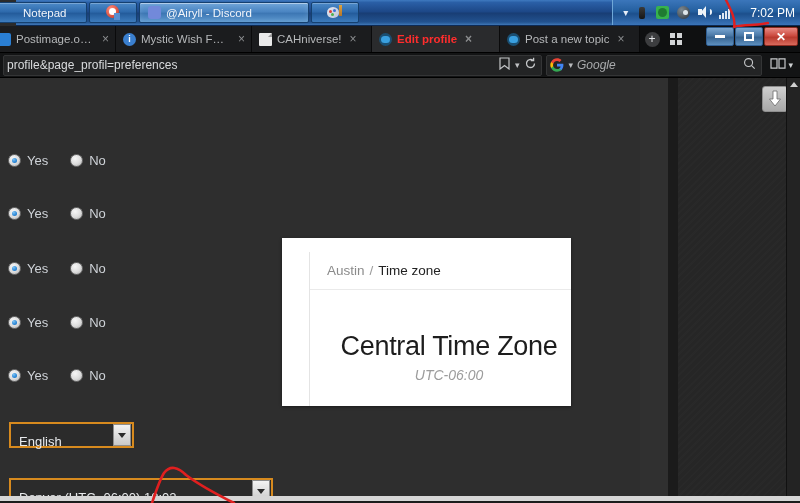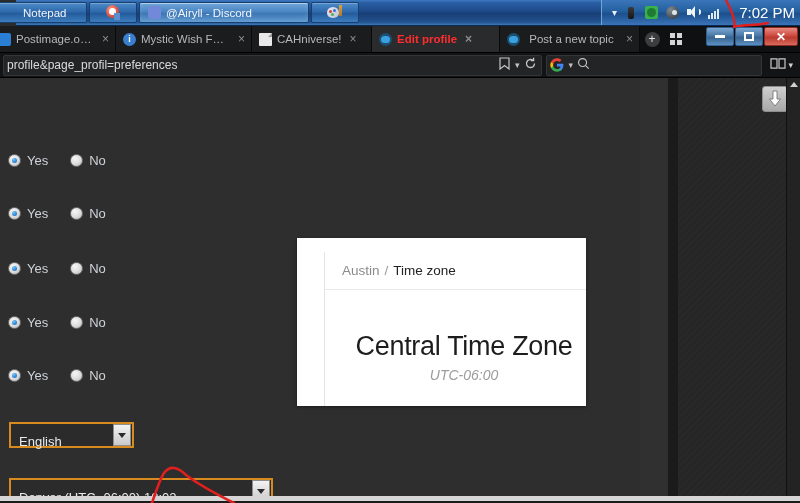--- a/index.html
+++ b/index.html
@@ -40,21 +40,21 @@
   .tb-spacer { flex: 1 1 auto; }
 
   
   .tray {
     display: flex; align-items: center; gap: 7px;
     padding: 0 6px 0 10px;
     background: linear-gradient(to bottom,#3b76bb 0%,#245f9f 45%,#1c4f8c 55%,#3a74b8 100%);
     border-left: 1px solid #6fa8d8;
   }
   .tray-icon { width: 14px; height: 14px; position: relative; }
-  .tray-clock { color: #ffffff; font-size: 15px; padding: 0 6px 0 10px; }
+  .tray-clock { color: #ffffff; font-size: 12px; padding: 0 6px 0 10px; }
   .tray-end {
     width: 9px; align-self: stretch; margin: 1px 0 2px 0;
     background: linear-gradient(to bottom,#8fc0e6,#5e93c8);
     border-left: 1px solid #4a7fb4;
   }
 
   
   .browser { position: absolute; left: 0; top: 26px; width: 800px; height: 477px; background: #1c1c1c; }
 
   .tabstrip {
@@ -183,21 +183,21 @@
   .select .arrowbox {
     flex: 0 0 18px; height: 22px; margin: 0 1px 0 4px;
     background: linear-gradient(to bottom,#f3f3f3,#c9c9c9);
     border: 1px solid #8e8e8e;
     display: flex; align-items: center; justify-content: center;
   }
   .arrow-dn { width: 0; height: 0; border-left: 4px solid transparent; border-right: 4px solid transparent; border-top: 5px solid #2a2a2a; }
 
   
   .card {
-    position: absolute; left: 297px; top: 160px; width: 289px; height: 168px;
+    position: absolute; left: 282px; top: 160px; width: 289px; height: 168px;
     background: #ffffff; overflow: hidden;
     box-shadow: 0 1px 3px rgba(0,0,0,.45);
   }
   .card-inner { position: absolute; left: 27px; top: 14px; right: 0; bottom: 0; border-left: 1px solid #e4e4e4; }
   .crumb {
     height: 38px; display: flex; align-items: center; gap: 5px;
     padding-left: 17px; border-bottom: 1px solid #eaeaea;
     font-size: 13.5px;
   }
   .crumb .c1 { color: #8b8b8b; }
@@ -307,21 +307,21 @@
       </div>
 
       <div class="tab selected" style="width:128px;">
         <span class="favicon" style="border-radius:50%;background:#1b4f72;position:relative;">
           <span style="position:absolute;left:2px;top:3px;width:9px;height:7px;border-radius:4px;background:#3aa0e0;display:block;"></span>
         </span>
         <span class="ttl">Edit profile</span>
         <span class="tclose">×</span>
       </div>
 
-      <div class="tab" style="width:140px;justify-content:space-between;">
+      <div class="tab" style="width:140px;">
         <span class="favicon" style="border-radius:50%;background:#1b4f72;position:relative;">
           <span style="position:absolute;left:2px;top:3px;width:9px;height:7px;border-radius:4px;background:#3aa0e0;display:block;"></span>
         </span>
         <span class="ttl">Post a new topic</span>
         <span class="tclose">×</span>
       </div>
 
       <div class="tab-newbtn">
         <span style="display:block;width:15px;height:15px;line-height:14px;text-align:center;border-radius:50%;background:#3c3d3f;color:#e4e6e8;font-size:12px;">+</span>
       </div>
@@ -370,20 +370,21 @@
       <div class="searchbox">
         <span class="gbrand">
           <svg width="14" height="14" viewBox="0 0 24 24">
             <path fill="#4285F4" d="M23 12.2c0-.8-.1-1.6-.2-2.3H12v4.5h6.2a5.3 5.3 0 0 1-2.3 3.5v2.9h3.7c2.2-2 3.4-5 3.4-8.6z"></path>
             <path fill="#34A853" d="M12 23.5c3.1 0 5.7-1 7.6-2.8l-3.7-2.9c-1 .7-2.3 1.1-3.9 1.1-3 0-5.5-2-6.4-4.7H1.8v3C3.7 21 7.6 23.5 12 23.5z"></path>
             <path fill="#FBBC05" d="M5.6 14.2a6.9 6.9 0 0 1 0-4.4v-3H1.8a11.5 11.5 0 0 0 0 10.4l3.8-3z"></path>
             <path fill="#EA4335" d="M12 5.1c1.7 0 3.2.6 4.4 1.7l3.3-3.3C17.7 1.6 15.1.5 12 .5 7.6.5 3.7 3 1.8 6.8l3.8 3c.9-2.7 3.4-4.7 6.4-4.7z"></path>
           </svg>
         </span>
         <span style="color:#b9bbbd;font-size:9px;">▾</span>
+        <span class="searchph">Google</span>
         <span>
           <svg width="13" height="13" viewBox="0 0 14 14">
             <circle cx="6" cy="6" r="4.3" fill="none" stroke="#c7c9cb" stroke-width="1.2"></circle>
             <line x1="9.3" y1="9.3" x2="12.6" y2="12.6" stroke="#c7c9cb" stroke-width="1.2"></line>
           </svg>
         </span>
       </div>
 
       <div class="libbtn">
         <span>

